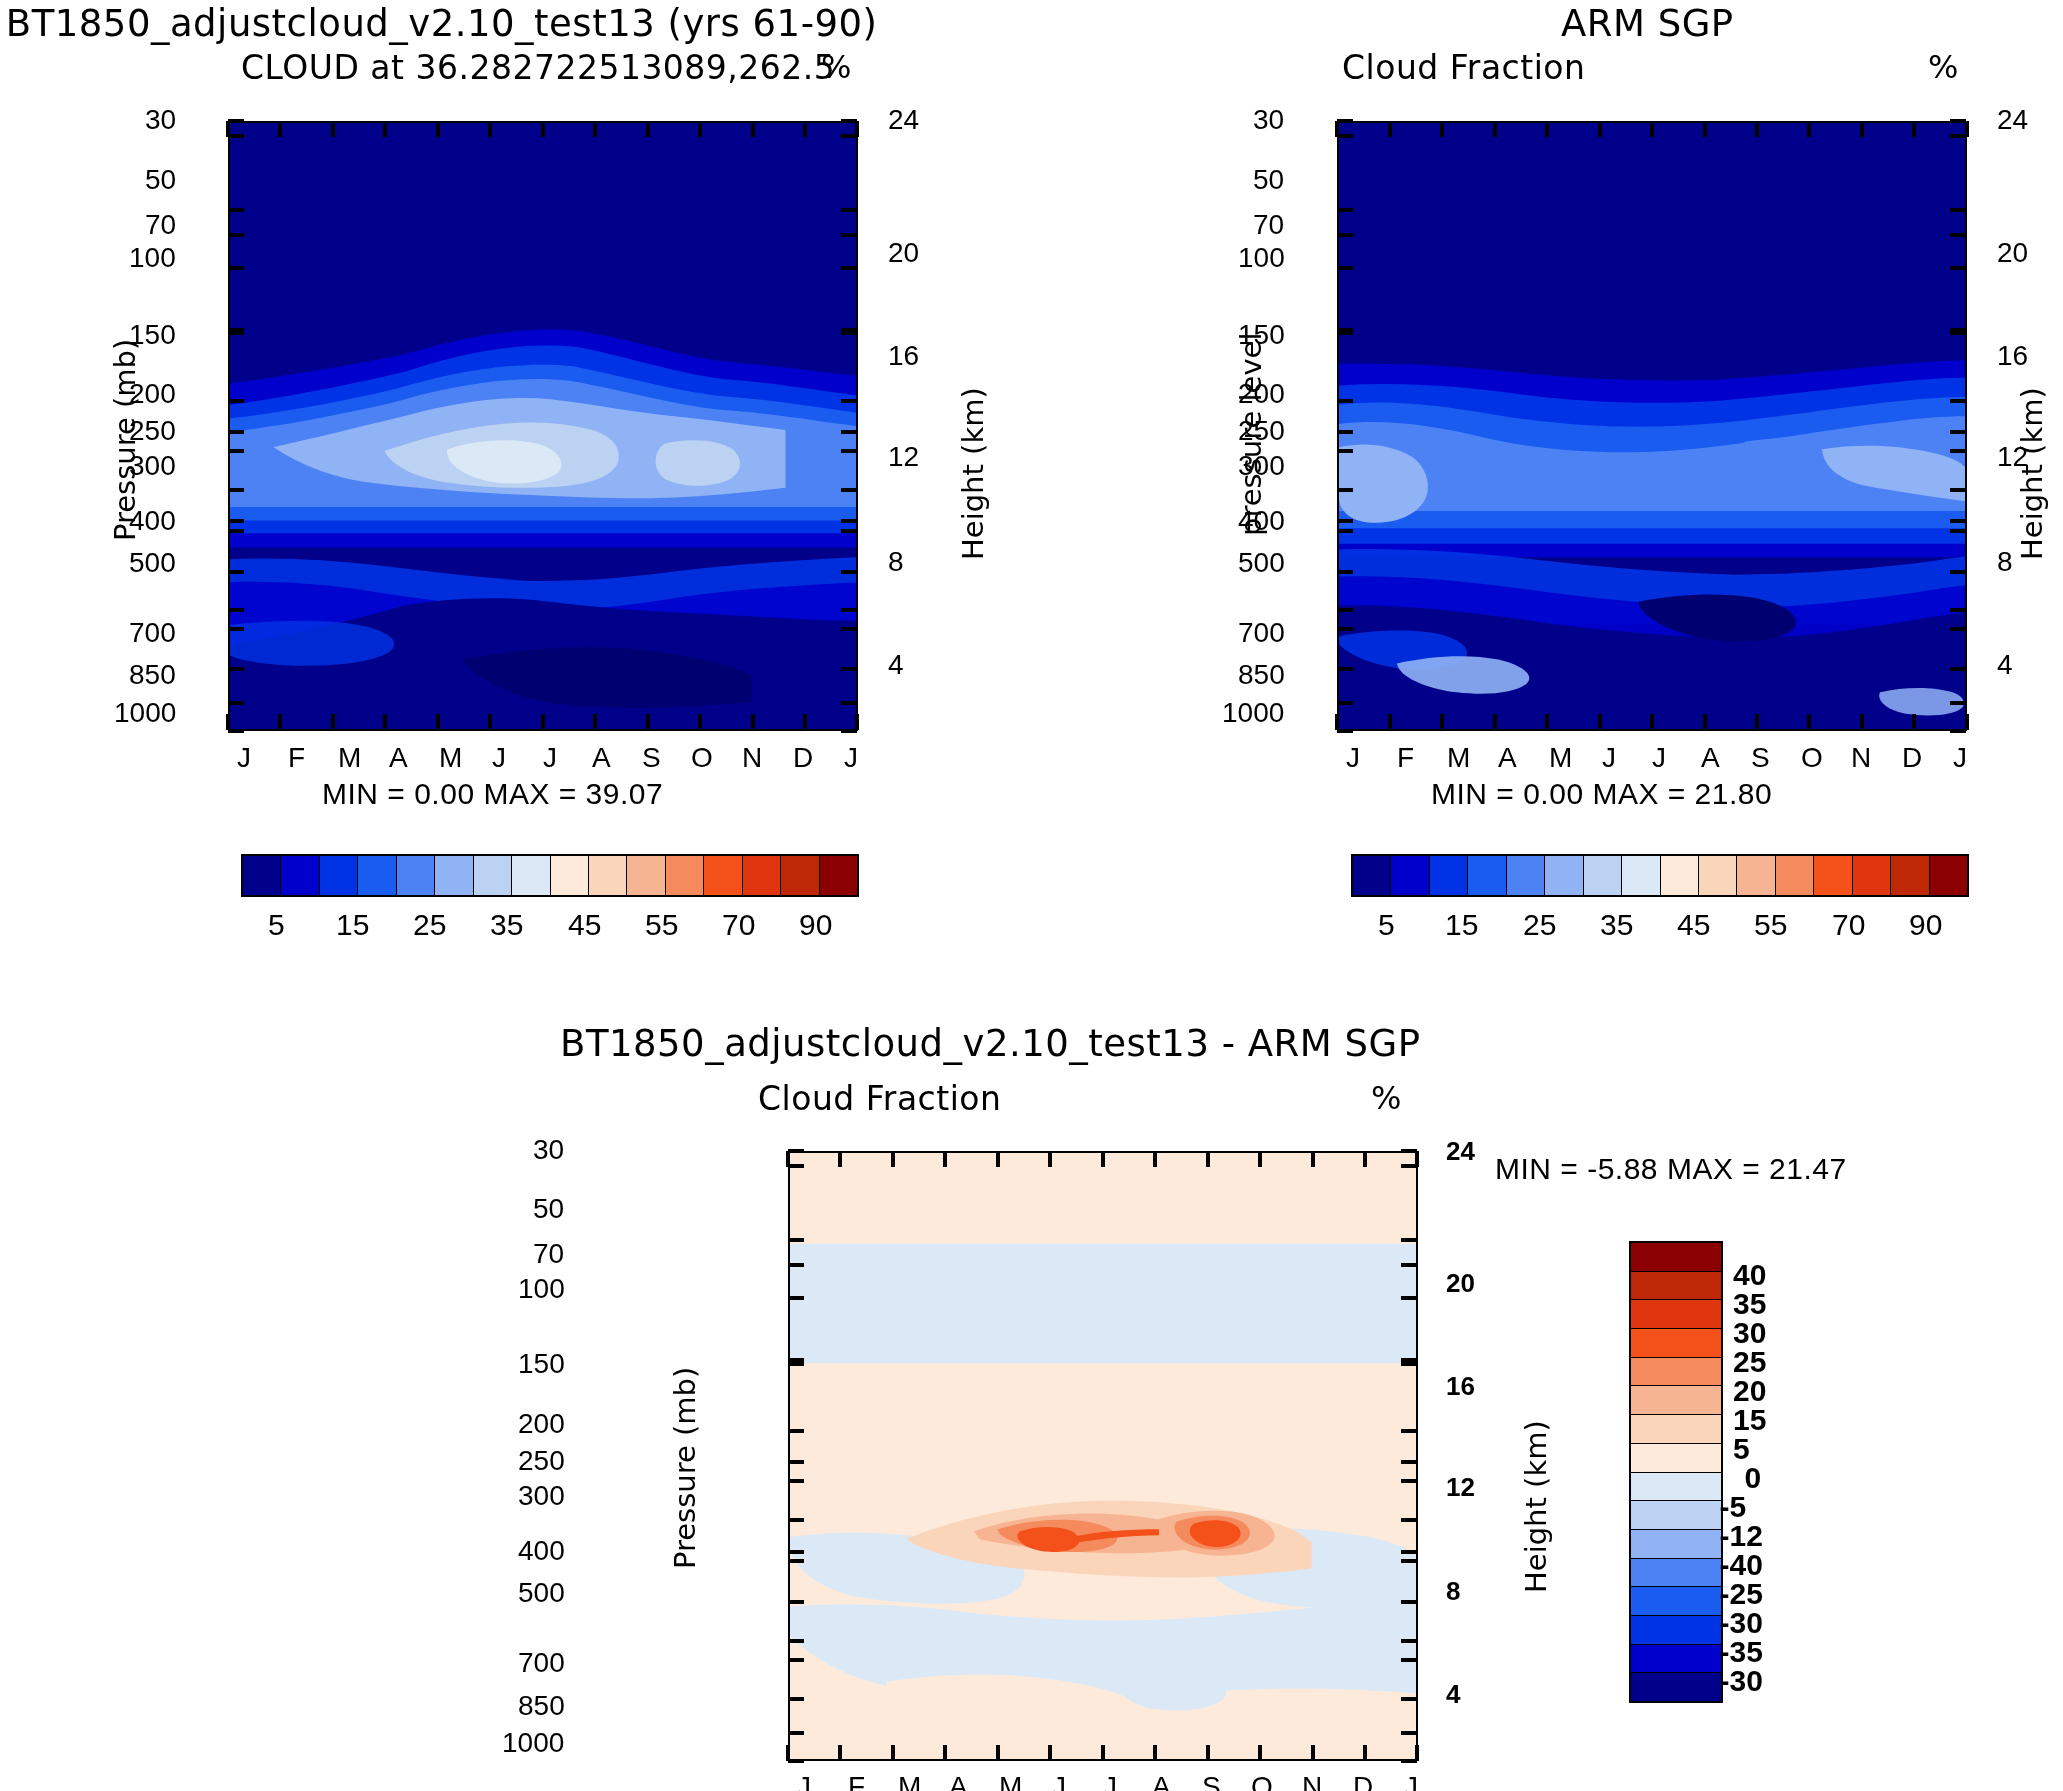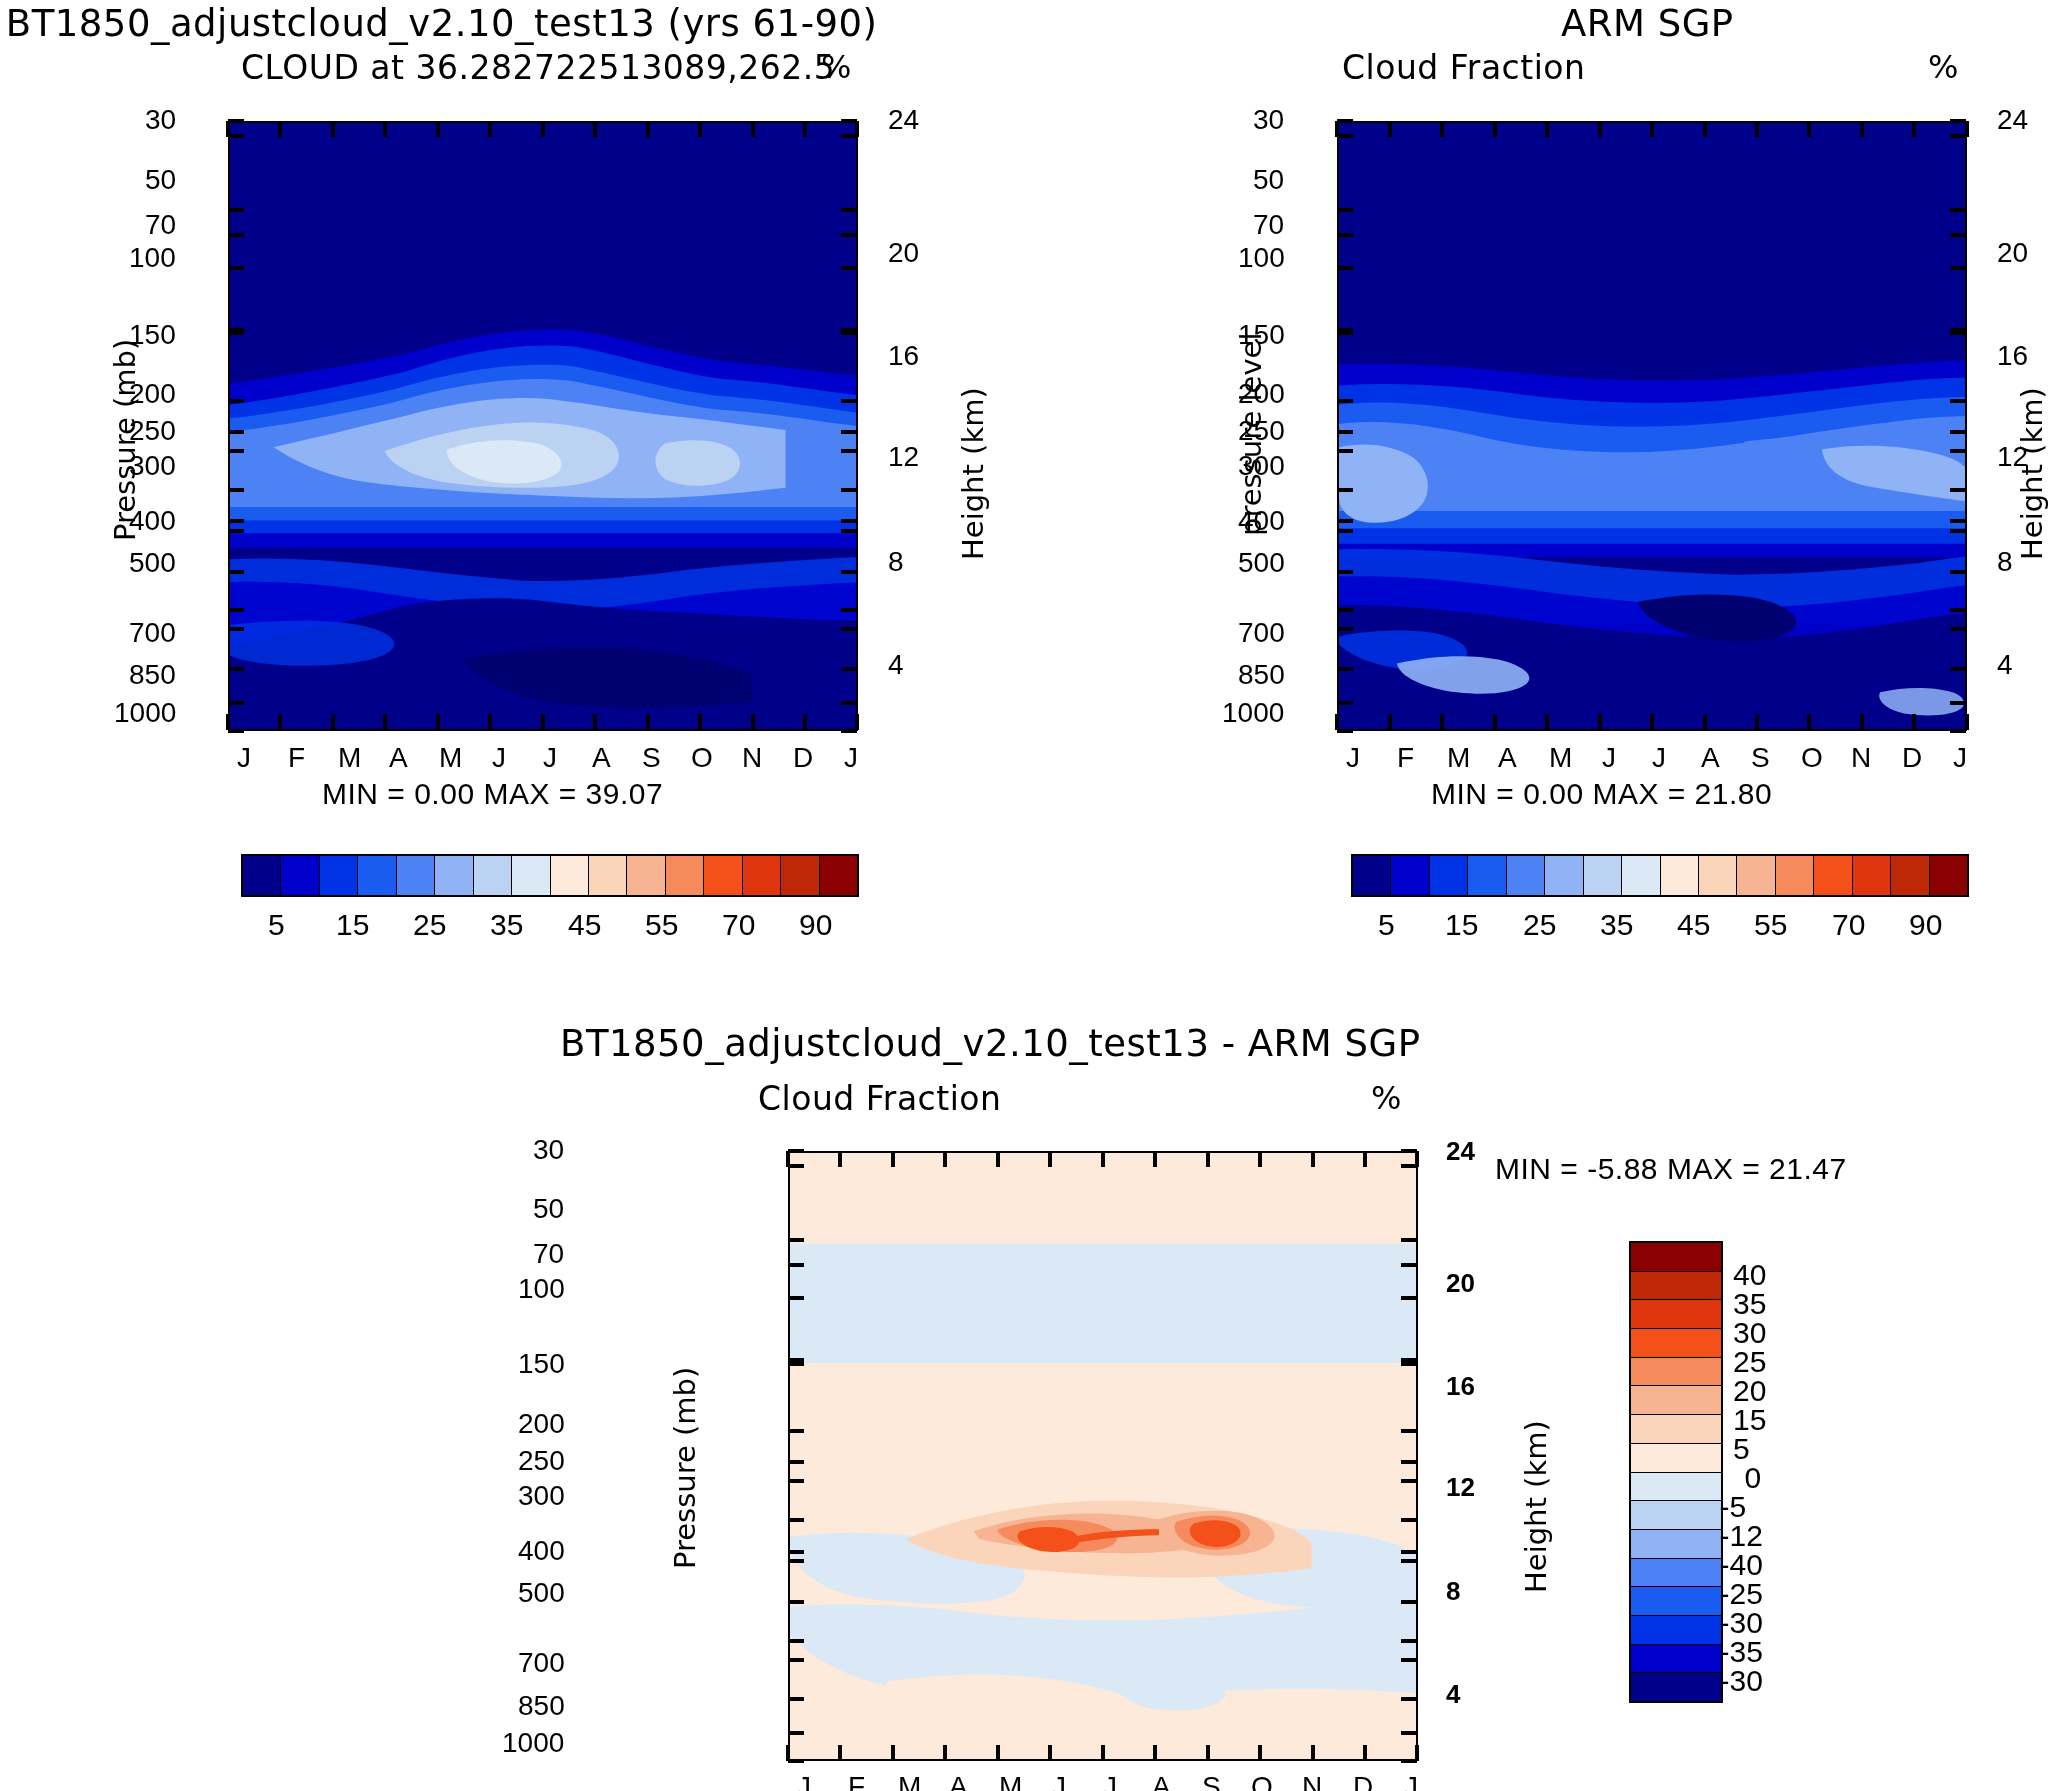--- a/index.html
+++ b/index.html
@@ -27,21 +27,21 @@
   .tk-v{width:3.9px;height:16.4px;}
   .tk-h{height:3.9px;width:16.4px;}
 
   .cbar{position:absolute;display:flex;border:2.9px solid #000;box-sizing:border-box;}
   .cbar .cell{flex:1 1 auto;height:100%;border-right:1px solid #000;}
   .cbar .cell:last-child{border-right:none;}
 
   .vbar{position:absolute;display:flex;flex-direction:column;border:2.9px solid #000;box-sizing:border-box;}
   .vbar .vcell{flex:1 1 auto;width:100%;border-bottom:1px solid #000;}
   .vbar .vcell:last-child{border-bottom:none;}
-  .vbar-labels{position:absolute;}
+  .vbar-labels{position:absolute;font-weight:bold;}
   .vbar-labels span{position:absolute;font-size:30px;font-family:"Liberation Sans",sans-serif;white-space:nowrap;}
 </style>
 </head>
 <body>
 
 <div class="panel">
 
   <div class="ttl suptitle" style="left:5.8px;top:1.9px;">BT1850_adjustcloud_v2.10_test13 (yrs 61-90)</div>
   <div class="ttl subttl" style="left:241px;top:48px;">CLOUD at 36.282722513089,262.5</div>
   <div class="ttl pct" style="left:821px;top:48px;">%</div>

